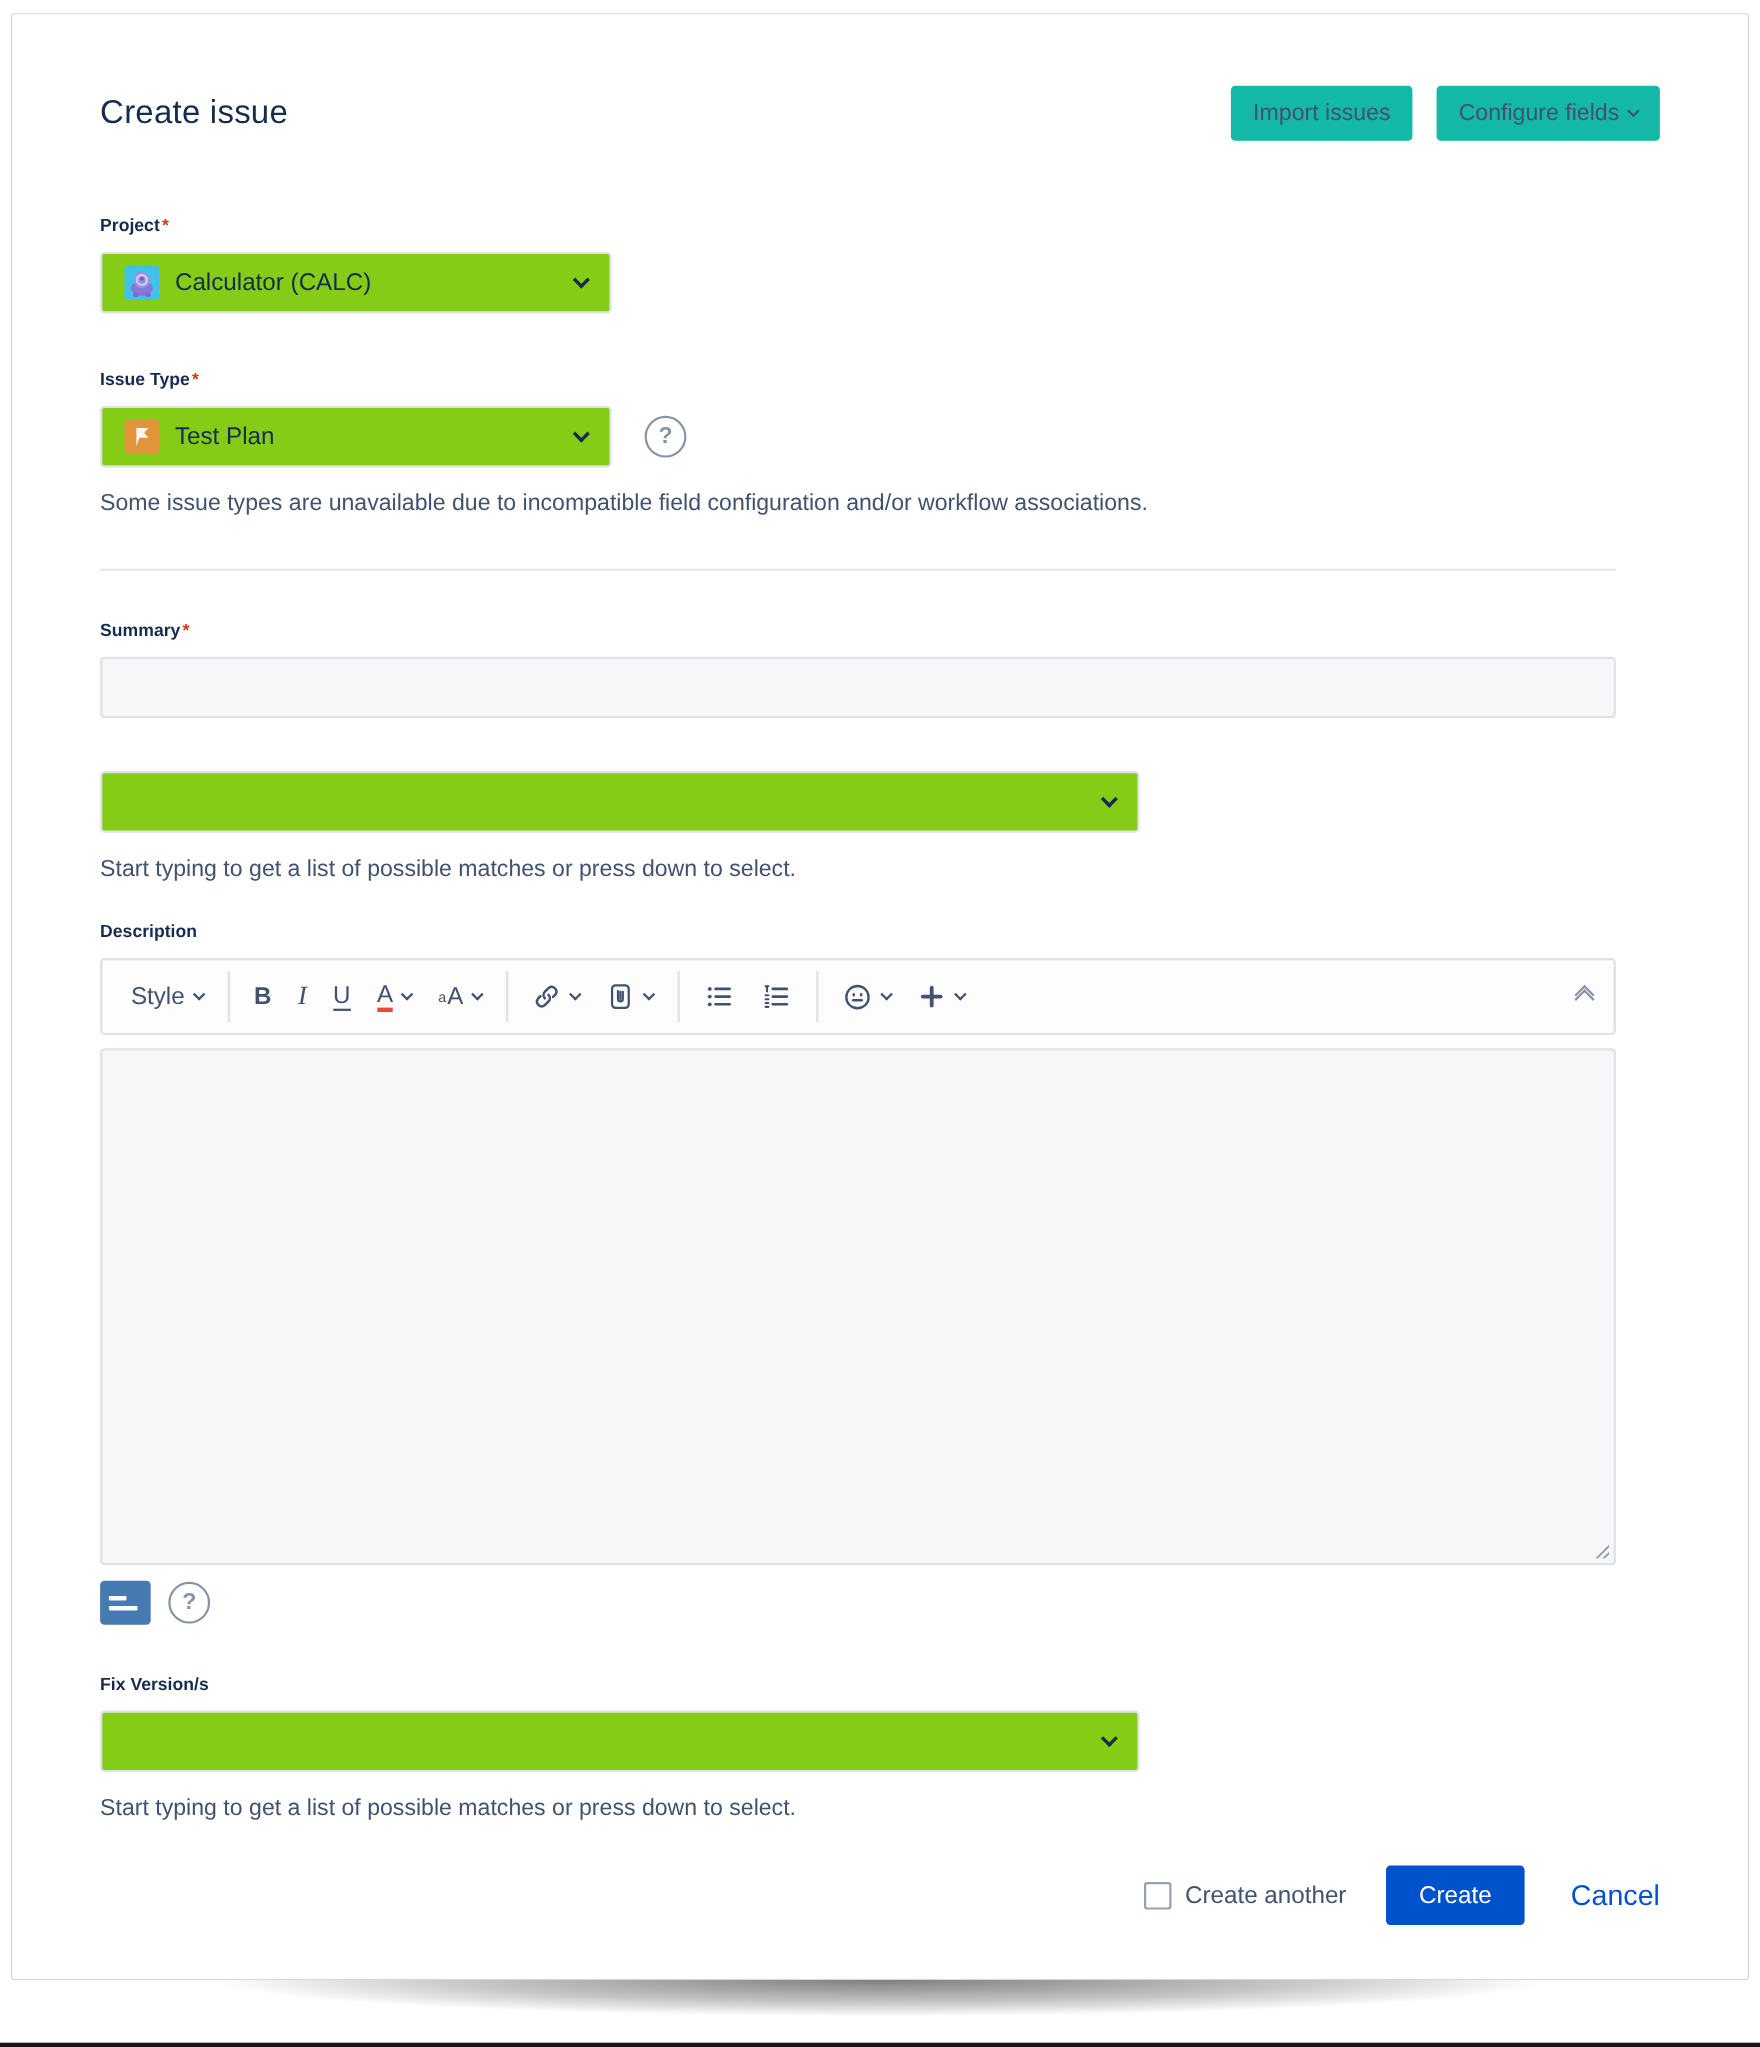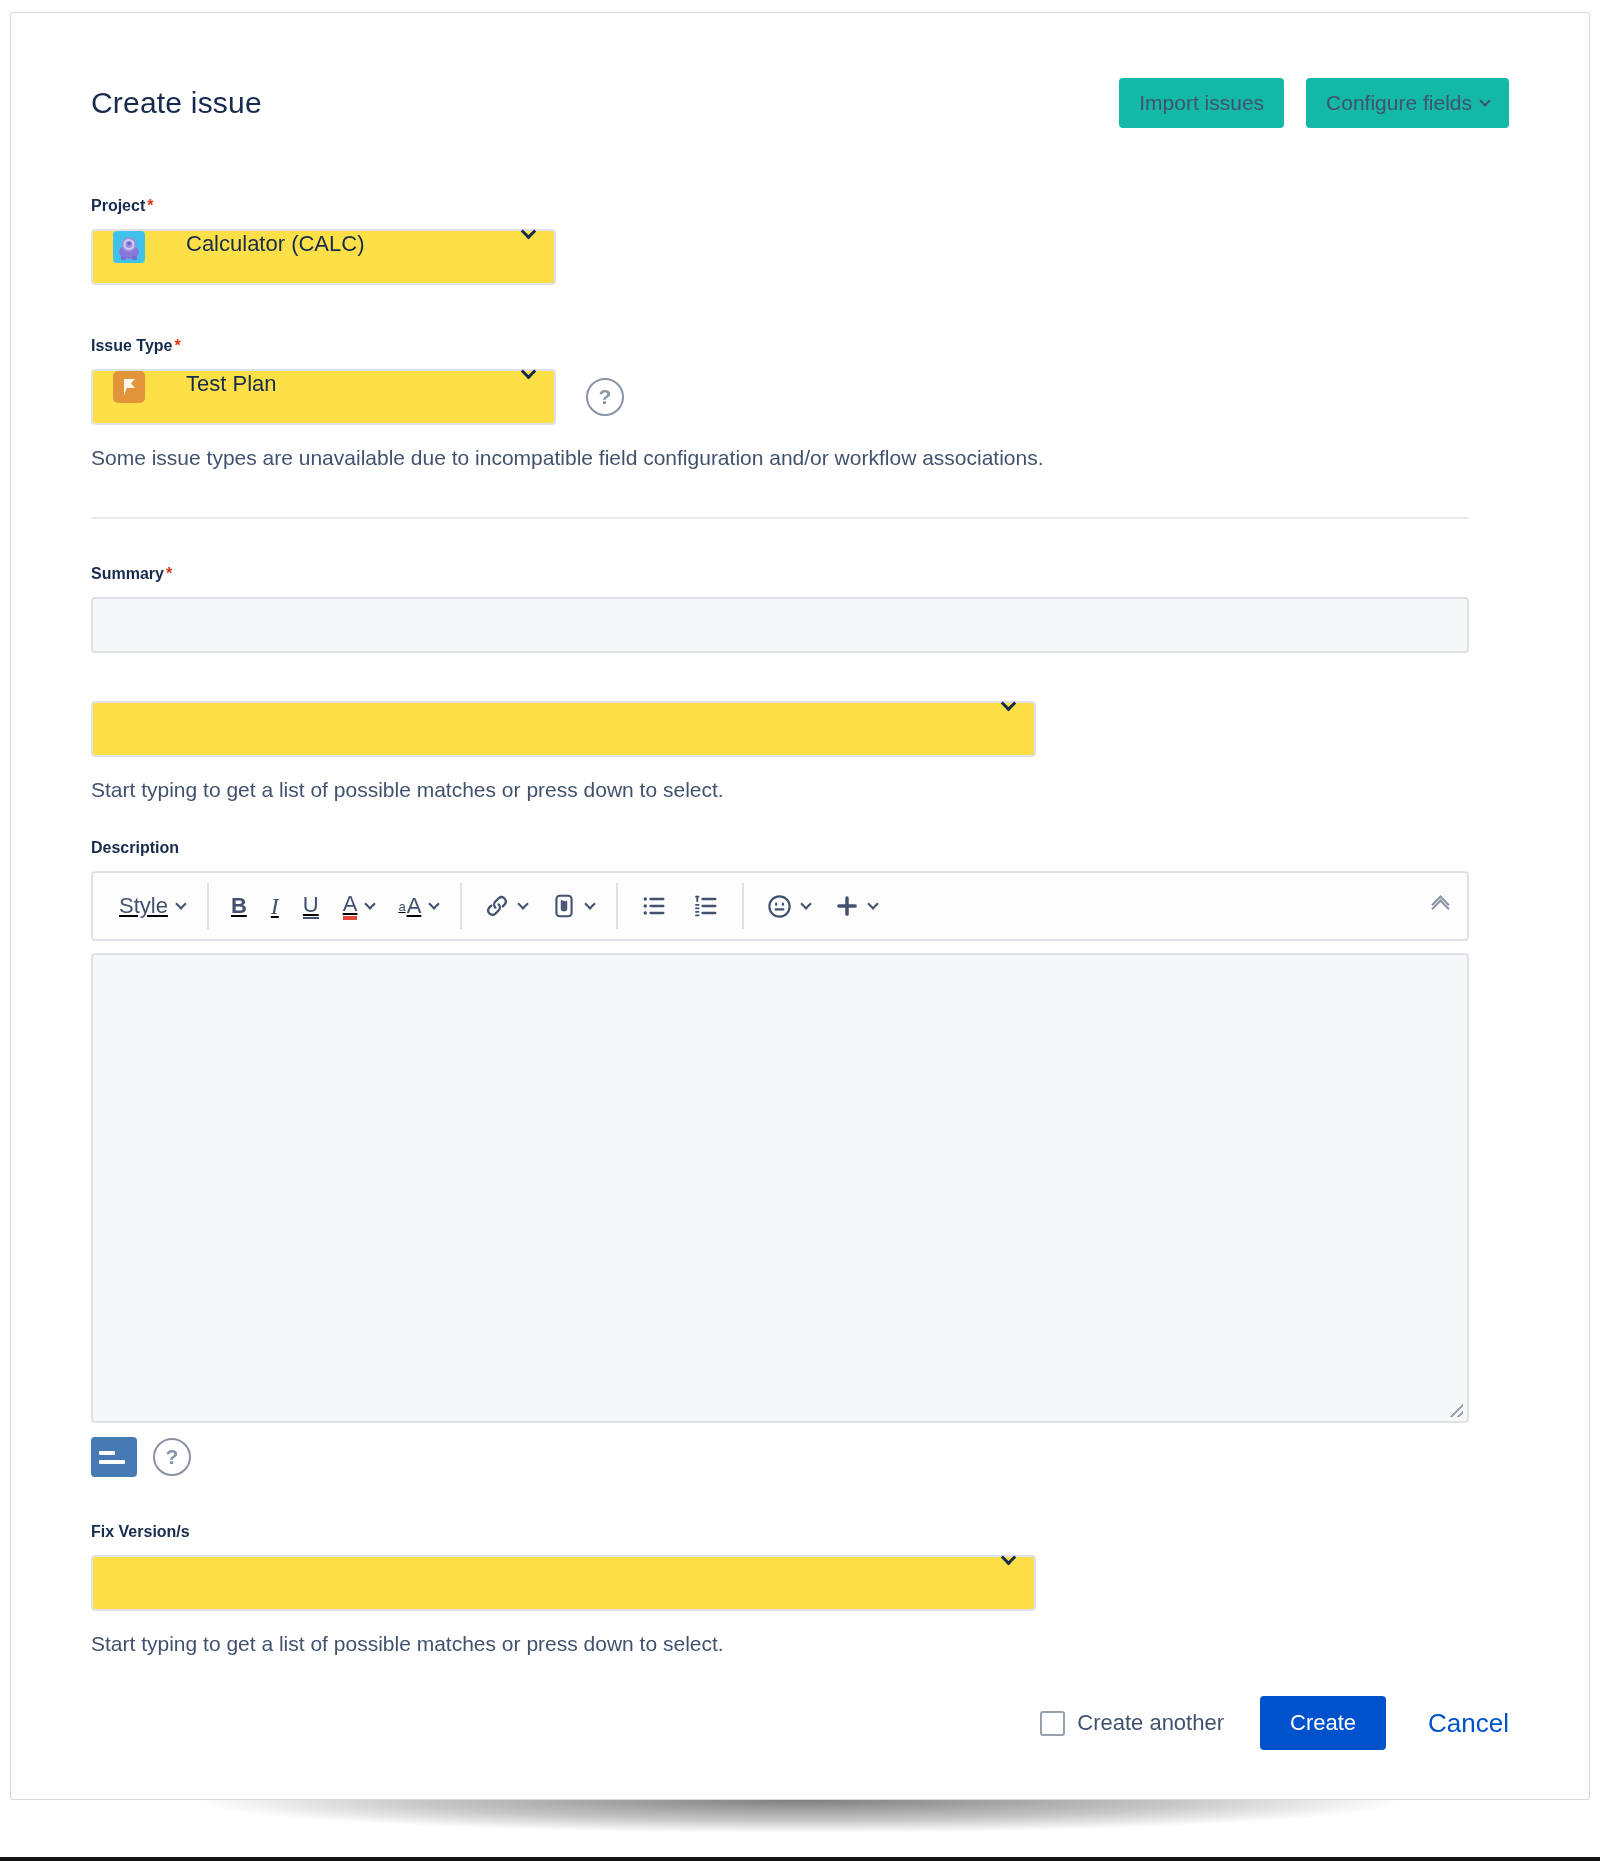--- a/index.html
+++ b/index.html
@@ -20,23 +20,23 @@
     background:#14b8a6; border:none; border-radius:4px;
     font-family:"Liberation Sans",sans-serif; font-size:21px; color:#42526E; cursor:pointer;
   }
 
   
   .field-label { font-size:16px; font-weight:700; color:#172B4D; line-height:26px; }
   .req { color:#DE350B; font-weight:700; margin-left:2px; }
   .helper { font-size:21px; color:#42526E; line-height:30px; }
 
   .select-box {
-    display:flex; height:56px; padding:0 20px;
-    background:#fde047; border:2px solid #DFE1E6; border-radius:4px;
-    font-size:22px; color:#172B4D; cursor:pointer; position:relative;gap:27px;
+    display:flex; align-items:center; height:56px; padding:0 20px;
+    background:#84cc16; border:2px solid #DFE1E6; border-radius:4px;
+    font-size:22px; color:#172B4D; cursor:pointer; position:relative;
   }
   .select-box .spacer { flex:1; }
   .chev-big { width:11px; height:11px; border-right:3px solid #172B4D; border-bottom:3px solid #172B4D; transform:rotate(45deg) ; margin-top:-5px; }
   .chev { display:inline-block; width:8px; height:8px; border-right:2.4px solid currentColor; border-bottom:2.4px solid currentColor; transform:rotate(45deg); margin-left:9px; margin-top:-4px; }
 
   .w-small { width:465px; }
   .w-med   { width:945px; }
 
   .avatar { width:32px; height:32px; margin-right:14px; flex:0 0 auto; }
 
@@ -60,21 +60,21 @@
 
   .text-input {
     width:1378px; height:56px; background:#F6F7F9; border:2px solid #DFE1E6; border-radius:4px;
     font-family:"Liberation Sans",sans-serif; font-size:22px; color:#172B4D; padding:0 16px;
   }
 
   
   .toolbar {
     width:1378px; height:70px; margin-top:10px;
     background:#FDFDFE; border:2px solid #DFE1E6; border-radius:4px;
-    display:flex; align-items:center; padding:0 14px;text-decoration:underline;
+    display:flex; align-items:center; padding:0 14px;
   }
   .tb-btn { display:flex; align-items:center; height:46px; padding:0 12px; color:#42526E; font-size:22px; cursor:pointer; border-radius:3px; }
   .tb-sep { width:2px; height:46px; background:#DFE1E6; margin:0 10px; }
   .tb-bold { font-weight:700; }
   .tb-italic { font-family:"Liberation Serif", serif; font-style:italic; font-size:24px; }
   .tb-under { border-bottom:2.5px solid #42526E; line-height:24px; }
   .tb-colorA { border-bottom:4px solid #E5493A; line-height:24px; }
   .tb-moreA sup { font-size:13px; margin-right:1px; }
   .tb-icon svg { display:block; }
   .tb-flex-end { margin-left:auto; }

